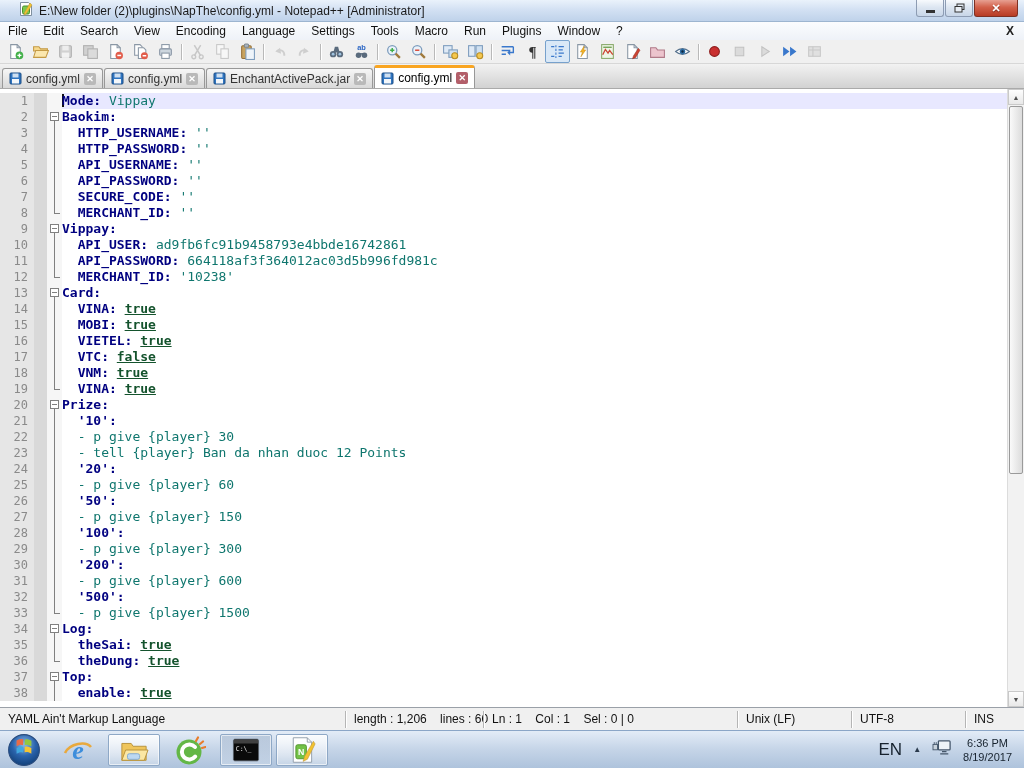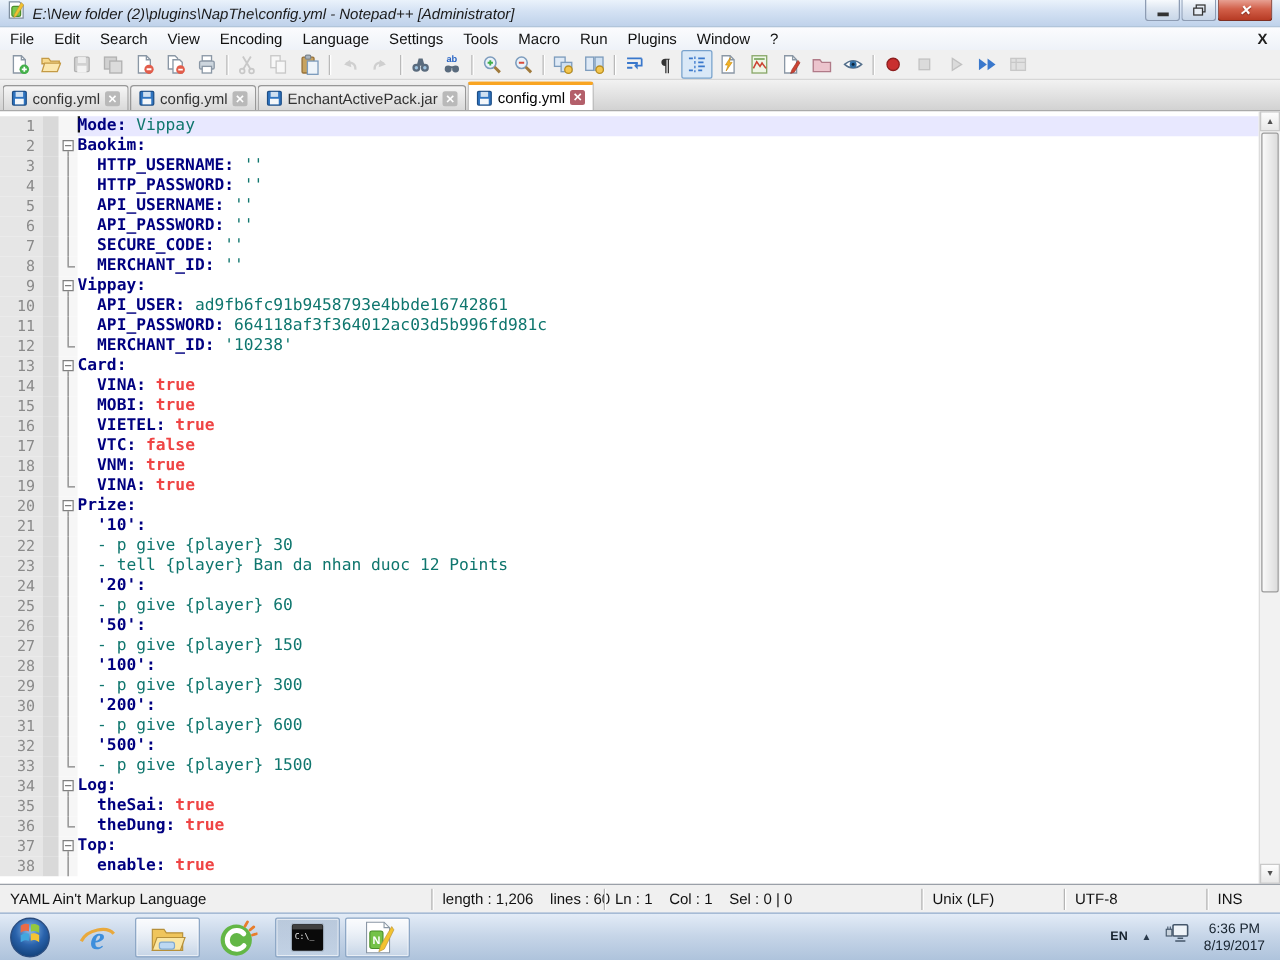--- a/index.html
+++ b/index.html
@@ -3,21 +3,21 @@
 <meta charset="utf-8">
 <style>
   html,body{margin:0;padding:0;width:1024px;height:768px;overflow:hidden;
     font-family:"Liberation Sans",sans-serif;background:#fff;-webkit-font-smoothing:none;}
   .screen{position:relative;width:1024px;height:768px;}
 
   
   .titlebar{position:absolute;left:0;top:0;width:1024px;height:22px;
     background:linear-gradient(#eaf2fb,#d3e1f3 45%,#bfd2ea);
     border-bottom:1px solid #9db5d0;box-sizing:border-box;
-    display:flex;align-items:center;padding-left:5px;font-style:italic;}
+    display:flex;align-items:center;padding-left:18px;}
   .title-text{font-size:12px;color:#1a1a1a;margin-left:5px;white-space:nowrap;}
   .caption{position:absolute;right:6px;top:0;display:flex;}
   .cap-btn{width:28px;height:17px;border:1px solid #8d9cb3;border-top:none;box-sizing:border-box;
     border-radius:0 0 3px 3px;background:linear-gradient(#f7fafd,#dde6f1 45%,#c8d6e8);
     display:flex;align-items:center;justify-content:center;margin-left:1px;}
   .cap-btn.close{width:44px;background:linear-gradient(#e7a092,#d2604a 45%,#b73b24);border-color:#7e3023;}
   .glyph-min{width:9px;height:3px;background:#333;margin-top:6px;}
   .glyph-close{color:#fff;font-size:11px;font-weight:bold;text-shadow:0 1px 1px #7a2418;}
 
   
@@ -58,21 +58,21 @@
   .fd.mid::before{content:"";position:absolute;left:7px;top:0;bottom:0;width:1px;background:#808080;}
   .fd.end::before{content:"";position:absolute;left:7px;top:0;height:8px;width:1px;background:#808080;}
   .fd.end::after{content:"";position:absolute;left:7px;top:8px;width:6px;height:1px;background:#808080;}
   .fd.box::after{content:"";position:absolute;left:7px;top:12px;bottom:0;width:1px;background:#808080;}
   .fbox{position:absolute;left:3px;top:3px;width:9px;height:9px;border:1px solid #808080;
     background:#fff;box-sizing:border-box;}
   .fbox::before{content:"";position:absolute;left:1px;right:1px;top:3px;height:1px;background:#808080;}
   .tx{flex:1;font:13px/16px "DejaVu Sans Mono",monospace;white-space:pre;color:#000;}
   .tx.hl{background:#e8e8ff;}
   .k{color:#000080;font-weight:bold;}
-  .b{color:#ef4444;font-weight:bold;}
+  .b{color:#14532d;font-weight:bold;text-decoration:underline;}
   .p{color:#0f766e;}
   .caret{display:inline-block;width:2px;height:13px;background:#111;vertical-align:-2px;margin-right:-2px;}
 
   
   .vscroll{position:absolute;right:0;top:0;bottom:0;width:17px;background:#f2f2f2;border-left:1px solid #dcdcdc;box-sizing:border-box;}
   .sb-arrow{position:absolute;left:0;width:16px;height:16px;font-size:7px;color:#505050;
     text-align:center;line-height:16px;background:linear-gradient(#fdfdfd,#e8e8e8);border:1px solid #c9c9c9;box-sizing:border-box;}
   .sb-arrow.up{top:0;}
   .sb-arrow.down{bottom:0;}
   .sb-thumb{position:absolute;left:1px;top:17px;width:14px;height:368px;border:1px solid #9a9a9a;
@@ -90,21 +90,21 @@
   .taskbar{position:absolute;left:0;top:730px;width:1024px;height:38px;
     background:linear-gradient(#e3ecf7,#c6d5e8 48%,#aec3dc);border-top:1px solid #8ba6c7;
     box-sizing:border-box;display:flex;align-items:center;padding:0 4px;}
   .start{width:40px;height:36px;display:flex;align-items:center;justify-content:center;margin-right:8px;}
   .tb-item{width:52px;height:32px;display:flex;align-items:center;justify-content:center;
     margin-right:4px;border-radius:2px;box-sizing:border-box;}
   .tb-item.framed{border:1px solid #8ea8c6;background:linear-gradient(rgba(255,255,255,.85),rgba(255,255,255,.25));
     box-shadow:inset 0 0 0 1px rgba(255,255,255,.6);}
   .tb-item.dark{background:linear-gradient(rgba(120,145,175,.35),rgba(255,255,255,.2));}
   .tray{margin-left:auto;display:flex;align-items:center;gap:11px;padding-right:8px;color:#16222e;}
-  .tray-lang{font-size:10px;font-weight:bold;}
+  .tray-lang{font-size:17px;}
   .tray-tri{font-size:8px;color:#2a3a4c;}
   .clock{font-size:11px;text-align:center;line-height:14px;color:#16222e;}
 </style>
 </head>
 <body>
 
 <div class="screen">
 
   <div class="titlebar">
     <span>

